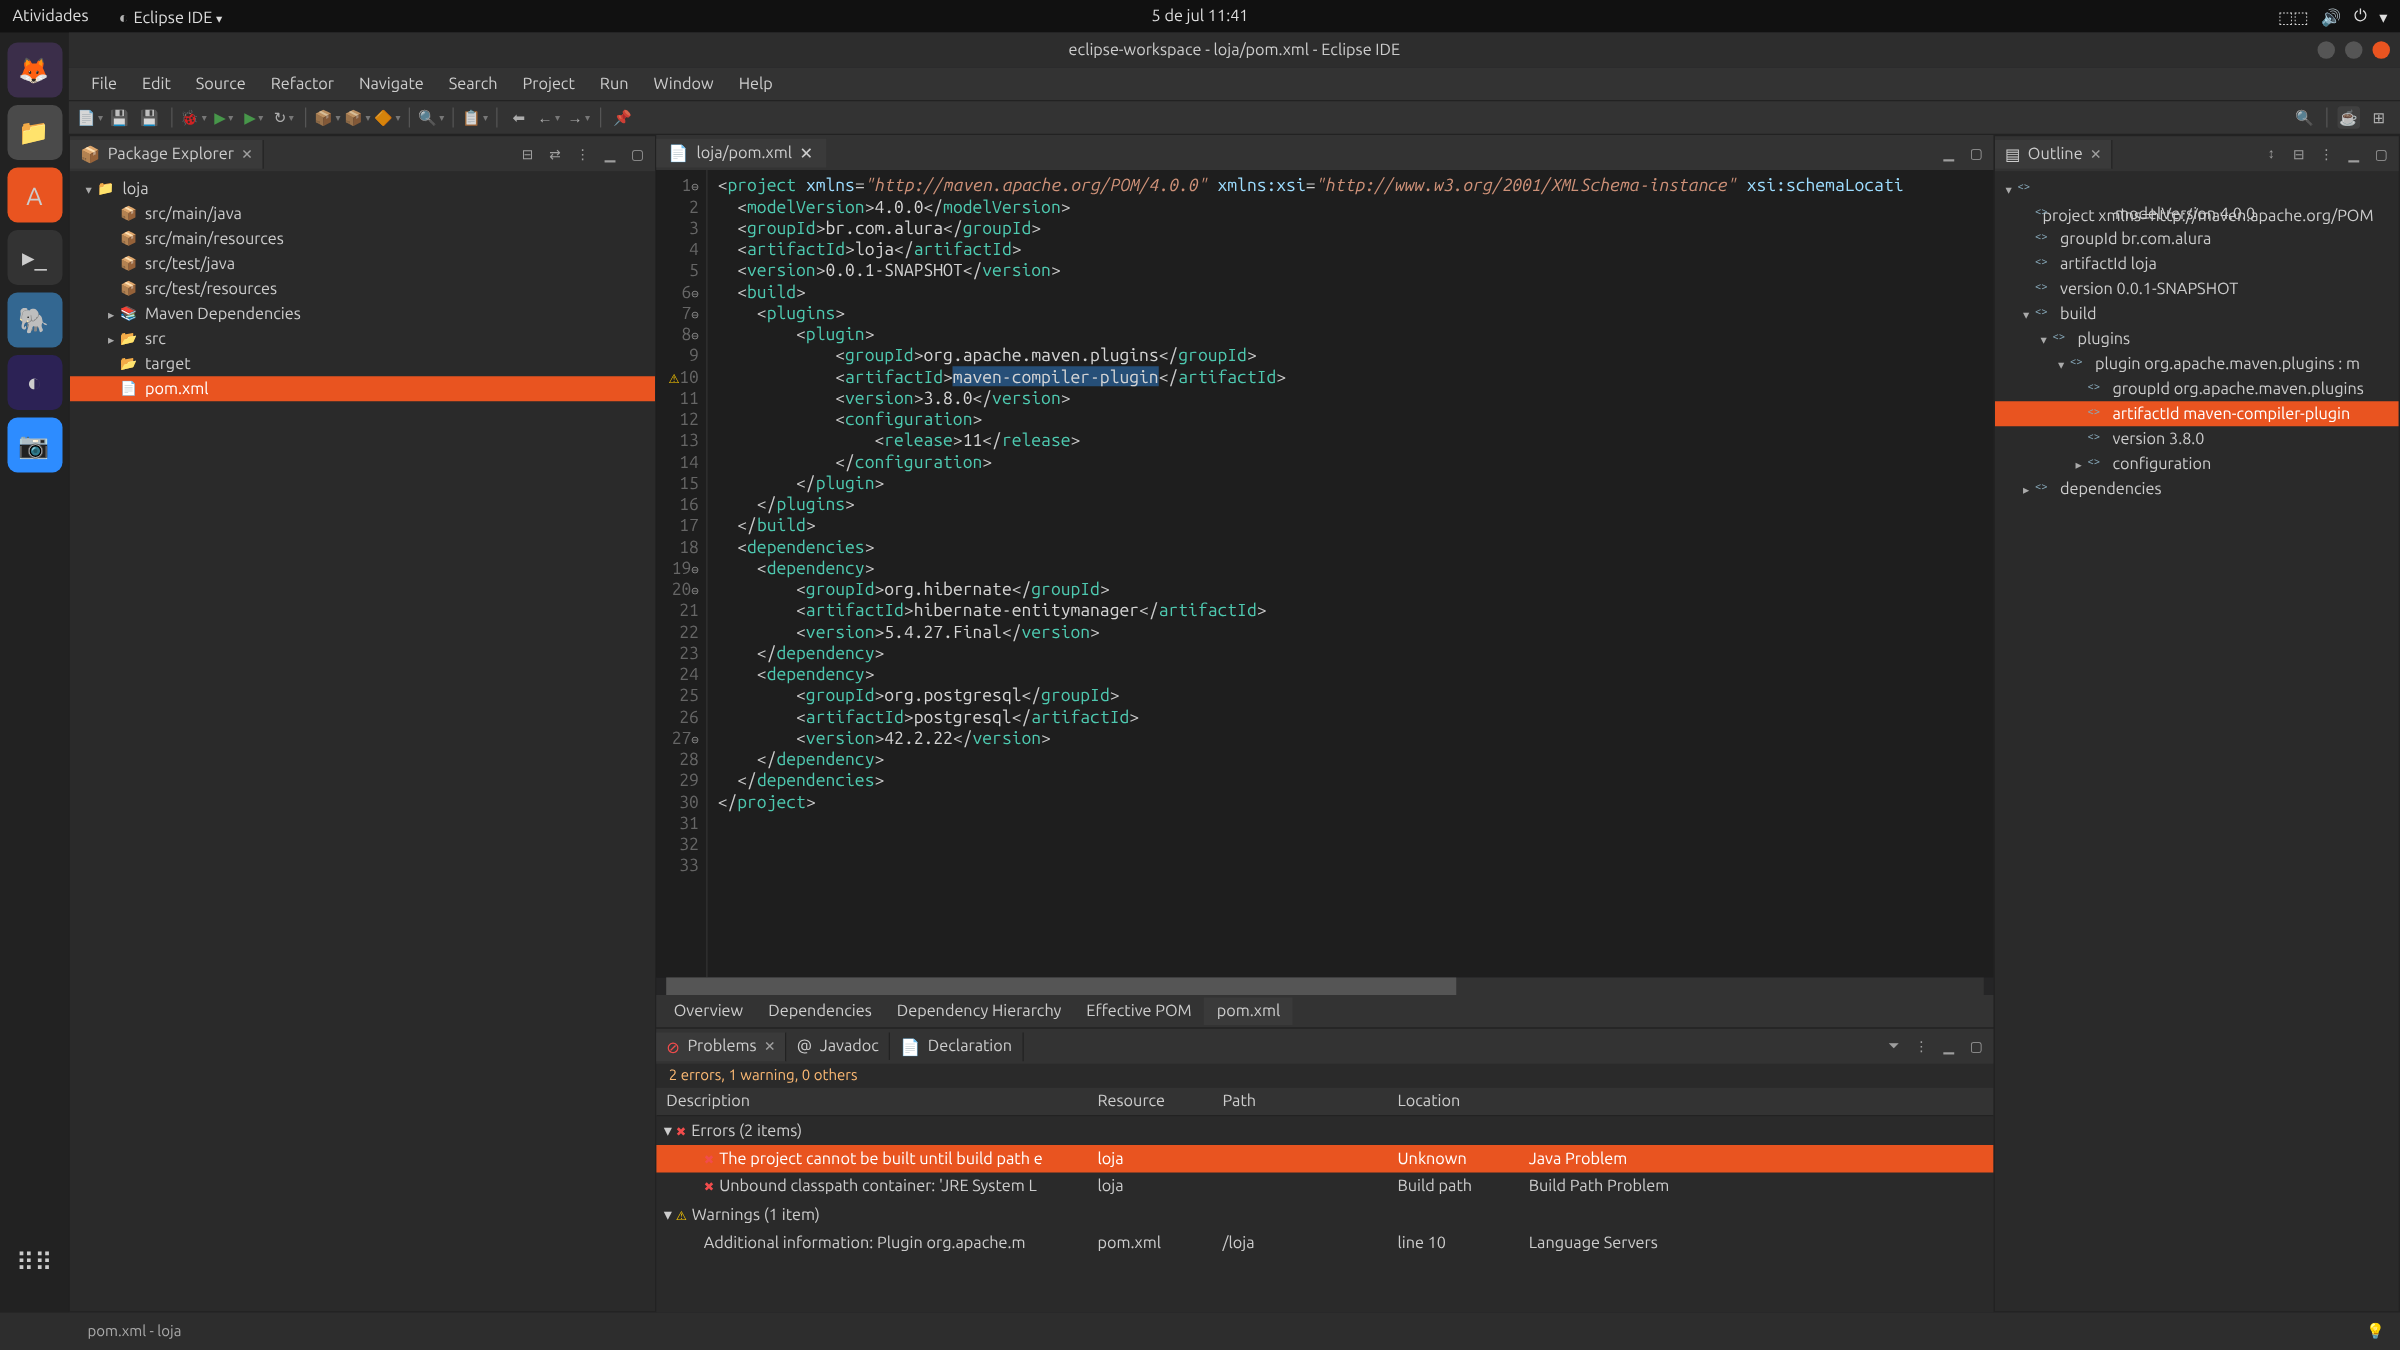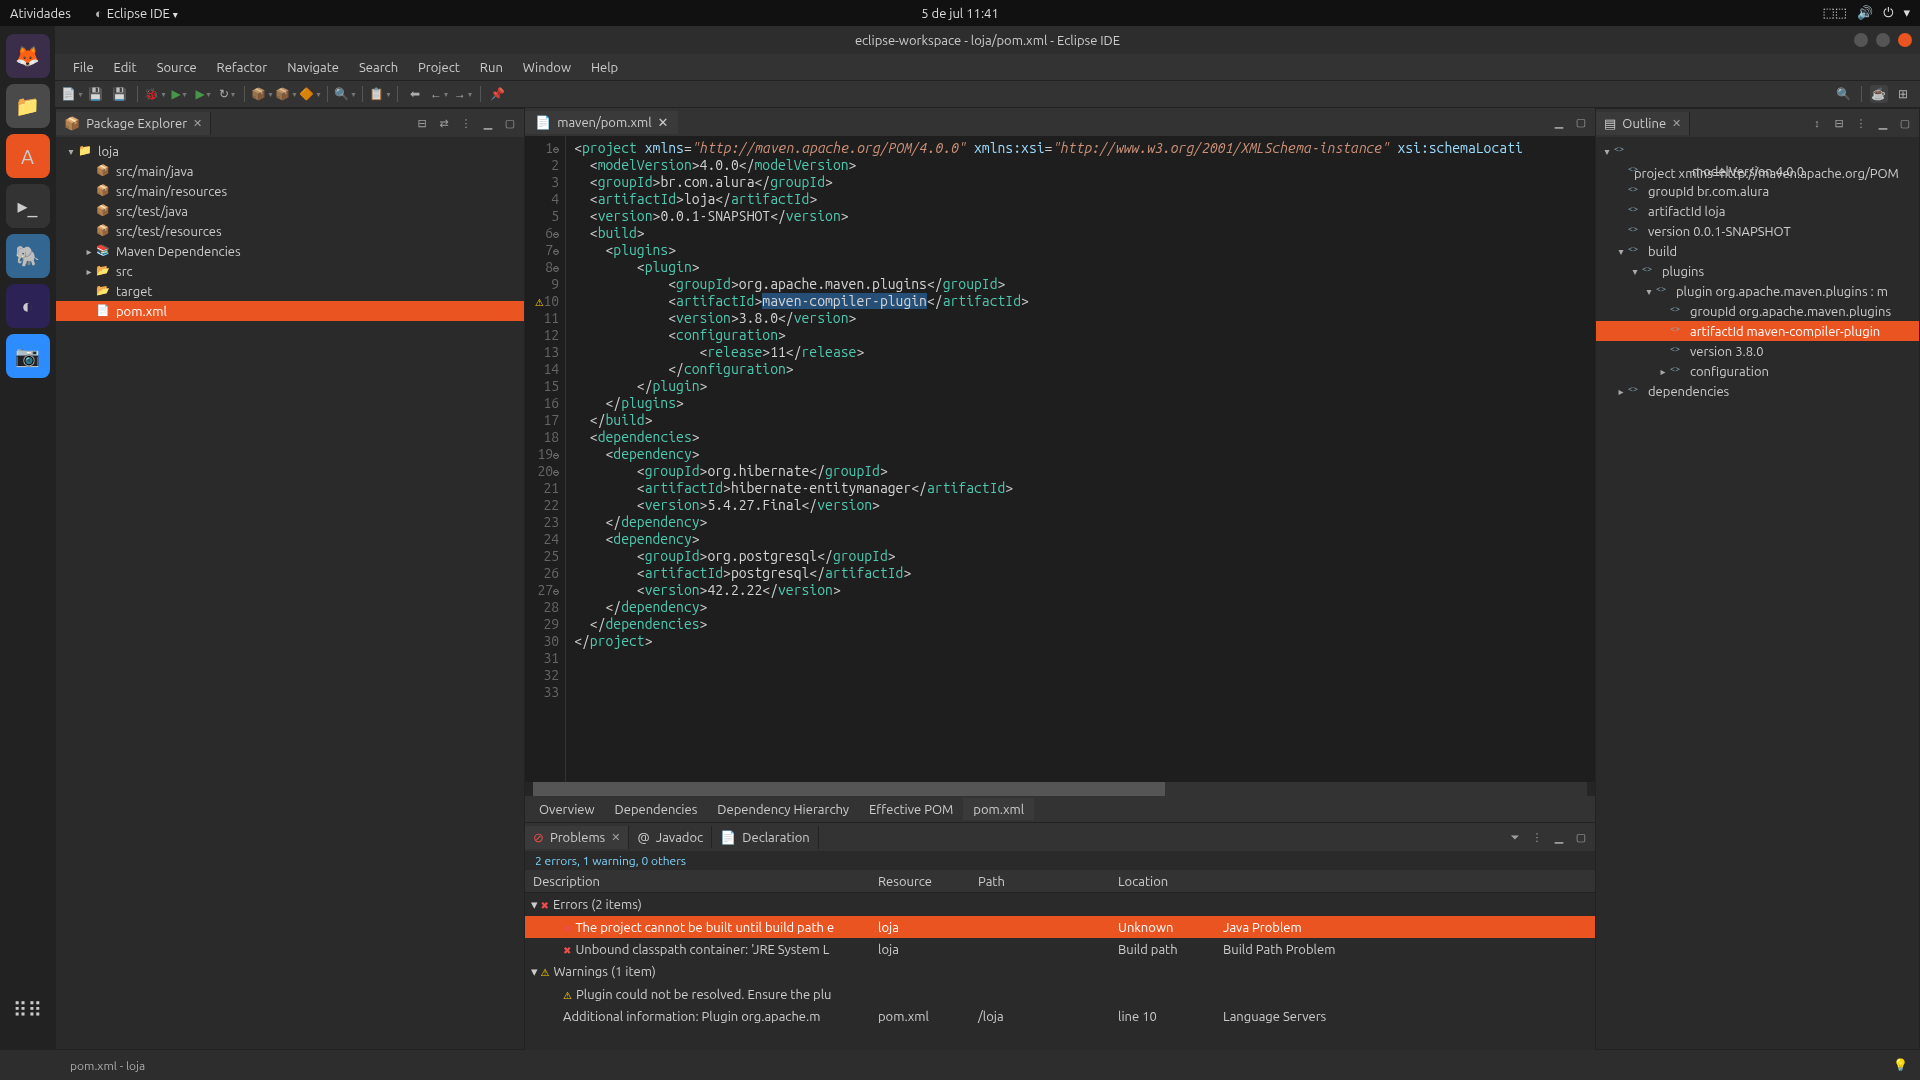--- a/index.html
+++ b/index.html
@@ -58,21 +58,21 @@
   .editor-bottom-tabs { height:26px; background:#333; display:flex; align-items:center; padding:0 4px; gap:0;}
   .editor-bottom-tabs .bt { padding:4px 10px; cursor:pointer; }
   .editor-bottom-tabs .bt.active { background:#3a3a3a; }
   
   .outline { width:325px; }
   .outline .tree-row.sel { background:#e95420; color:#fff; }
   .outline .node-icon { font-size:9px; color:#8ab; }
   
   .problems-panel { height:228px; border-top:1px solid #222; background:#2a2a2a; display:flex; flex-direction:column;}
   .problems-tabs { height:28px; background:#333; display:flex; align-items:center;}
-  .status-line { padding:3px 10px; color:#7dd3fc; font-size:12px;}
+  .status-line { padding:3px 10px; color:#fdba74; font-size:12px;}
   .tbl { flex:1; overflow:auto; font-size:13px;}
   .tbl-head { display:flex; background:#333; border-bottom:1px solid #222;}
   .tbl-head div, .tbl-row div { padding:4px 8px; }
   .col-desc{width:345px;} .col-res{width:100px;} .col-path{width:140px;} .col-loc{width:105px;} .col-type{flex:1;}
   .tbl-row { display:flex; align-items:center; }
   .tbl-row.sel { background:#e95420; color:#fff; }
   .tbl-row .twisty{width:14px;text-align:center;}
   .err-ico::before{content:"✖"; color:#f14c4c; font-size:10px; margin-right:4px;}
   .warn-ico::before{content:"⚠"; color:#ffcc00; font-size:10px; margin-right:4px;}
   
@@ -223,21 +223,21 @@
             <span class="node-icon">📄</span>
             <span>pom.xml</span>
           </div>
         </div>
     </div>
 
     <div class="editor-region">
       <div class="editor-tabs">
         <div class="editor-tab">
           <span>📄</span>
-          <span>maven/pom.xml</span>
+          <span>loja/pom.xml</span>
           <span class="close">✕</span>
         </div>
         <div class="hdr-btns">
           <span class="hdr-btn">▁</span>
           <span class="hdr-btn">▢</span>
         </div>
       </div>
       <div class="editor-body">
         <div class="gutter" id="gutter">
             <div class="ln">1<span style="color:#888;font-size:10px;">⊖</span></div>
@@ -340,27 +340,20 @@
                 <div class="col-type">Build Path Problem</div>
               </div>
               <div class="tbl-row">
                 <div class="col-desc" style="padding-left:6px;"><span class="twisty">▾</span> <span class="warn-ico"></span>Warnings (1 item)</div>
                 <div class="col-res"></div>
                 <div class="col-path"></div>
                 <div class="col-loc"></div>
                 <div class="col-type"></div>
               </div>
               <div class="tbl-row">
-                <div class="col-desc" style="padding-left:38px;"><span class="warn-ico"></span>Plugin could not be resolved. Ensure the plu</div>
-                <div class="col-res"></div>
-                <div class="col-path"></div>
-                <div class="col-loc"></div>
-                <div class="col-type"></div>
-              </div>
-              <div class="tbl-row">
                 <div class="col-desc" style="padding-left:38px;"><span class=""></span>Additional information: Plugin org.apache.m</div>
                 <div class="col-res">pom.xml</div>
                 <div class="col-path">/loja</div>
                 <div class="col-loc">line 10</div>
                 <div class="col-type">Language Servers</div>
               </div>
             </div>
         </div>
       </div>
     </div>

